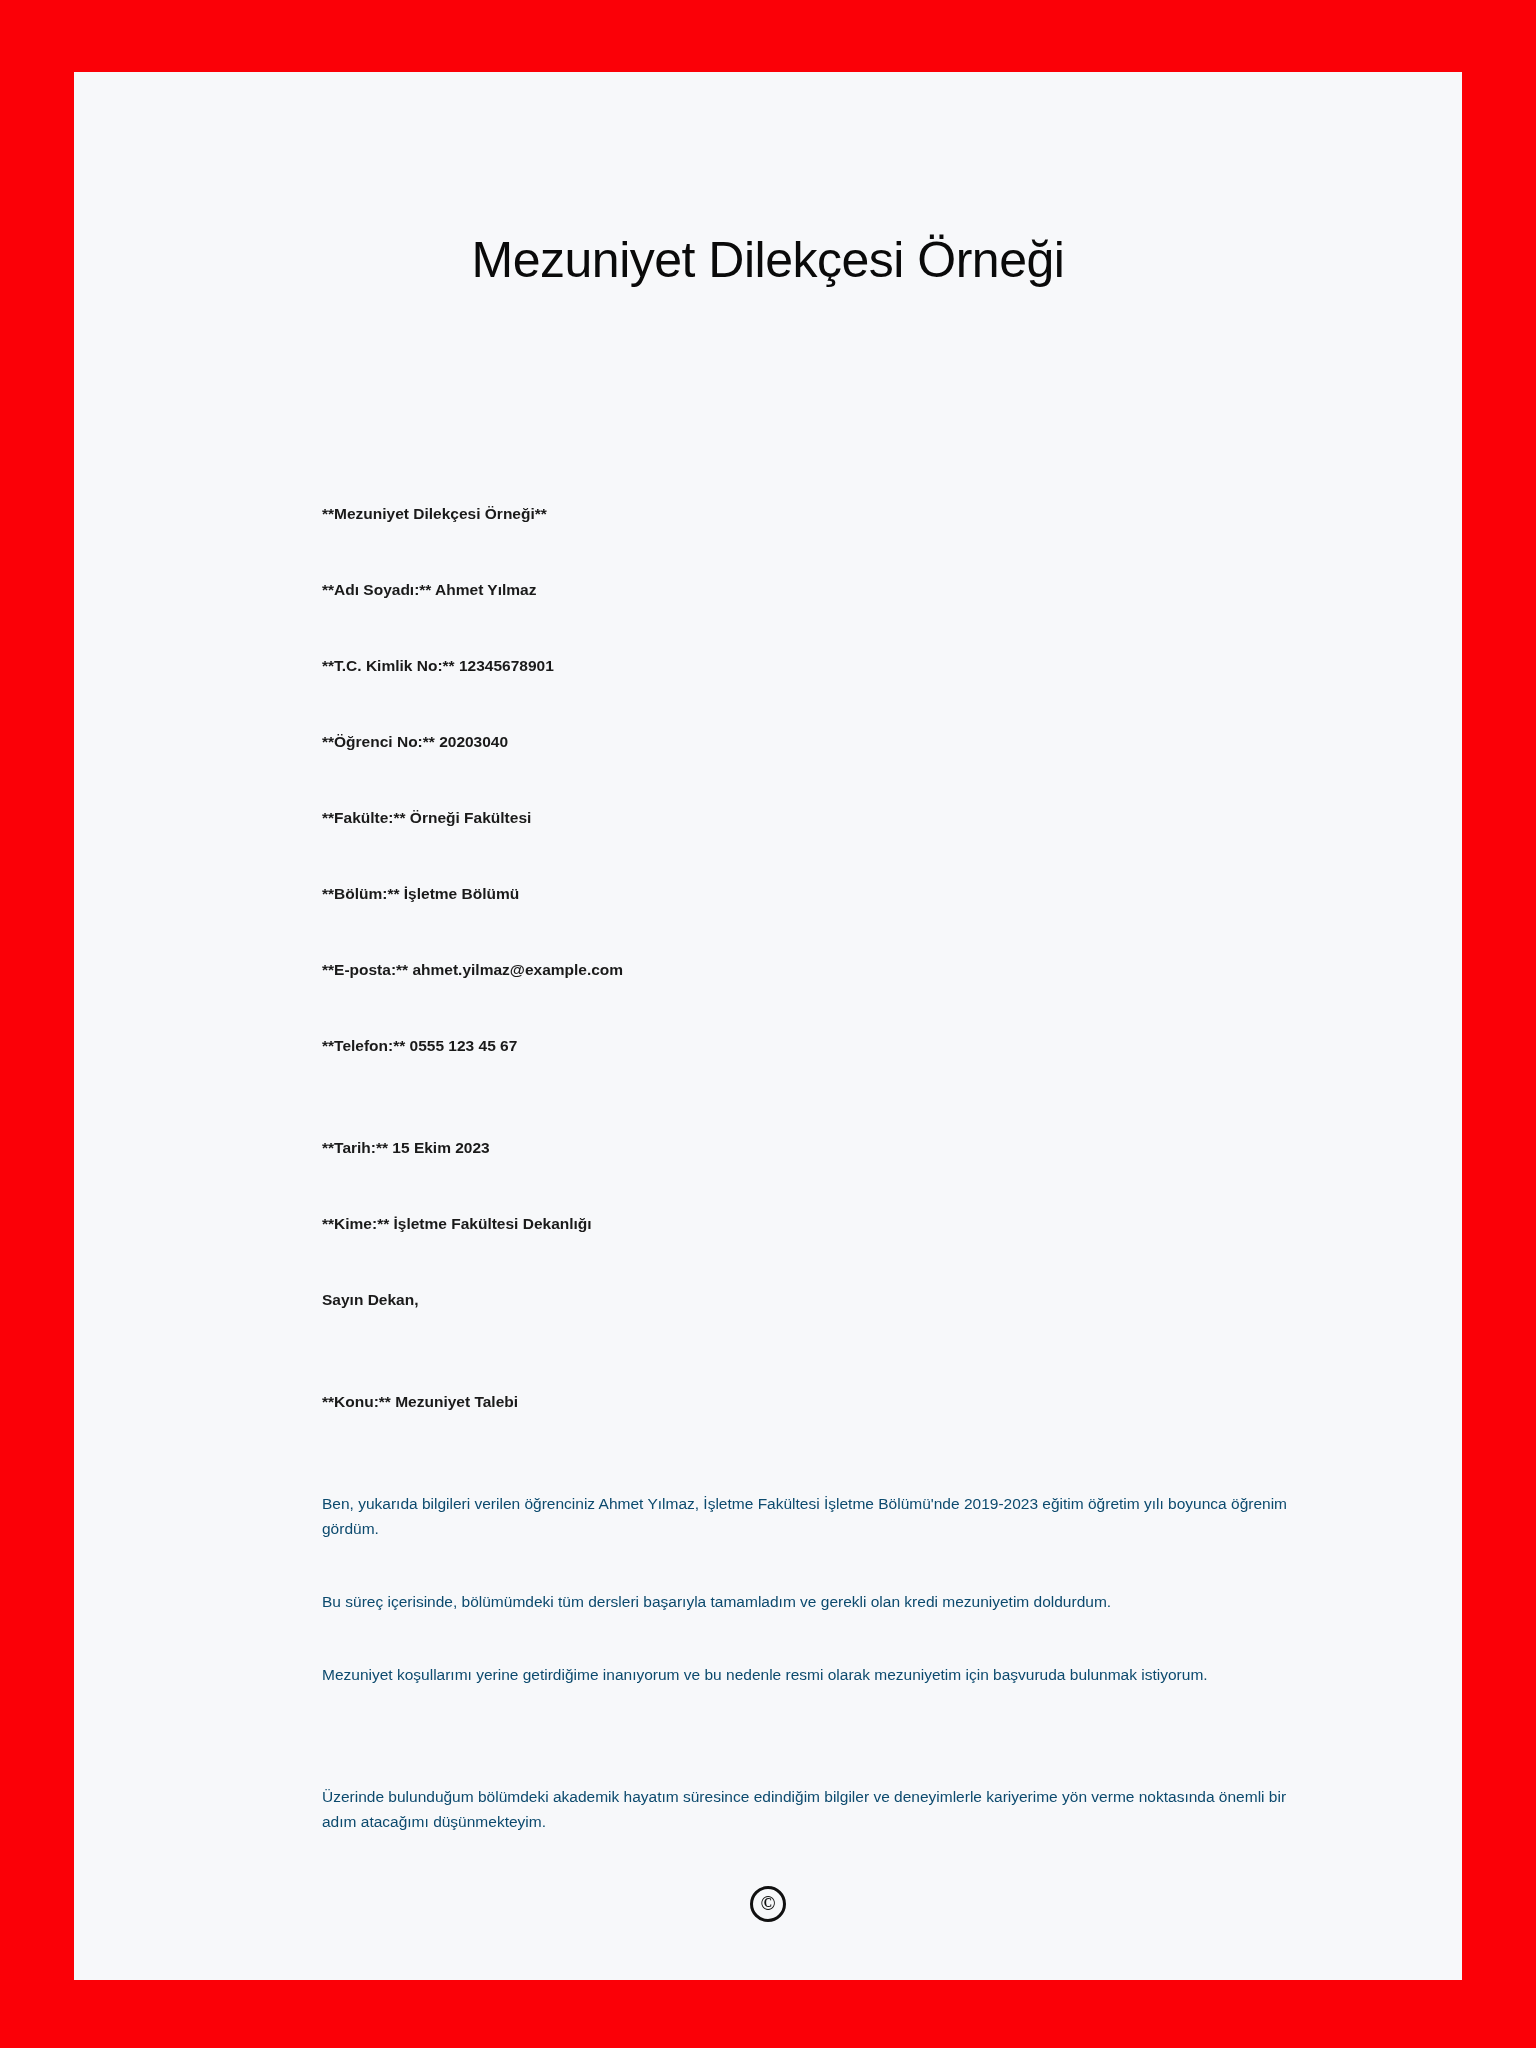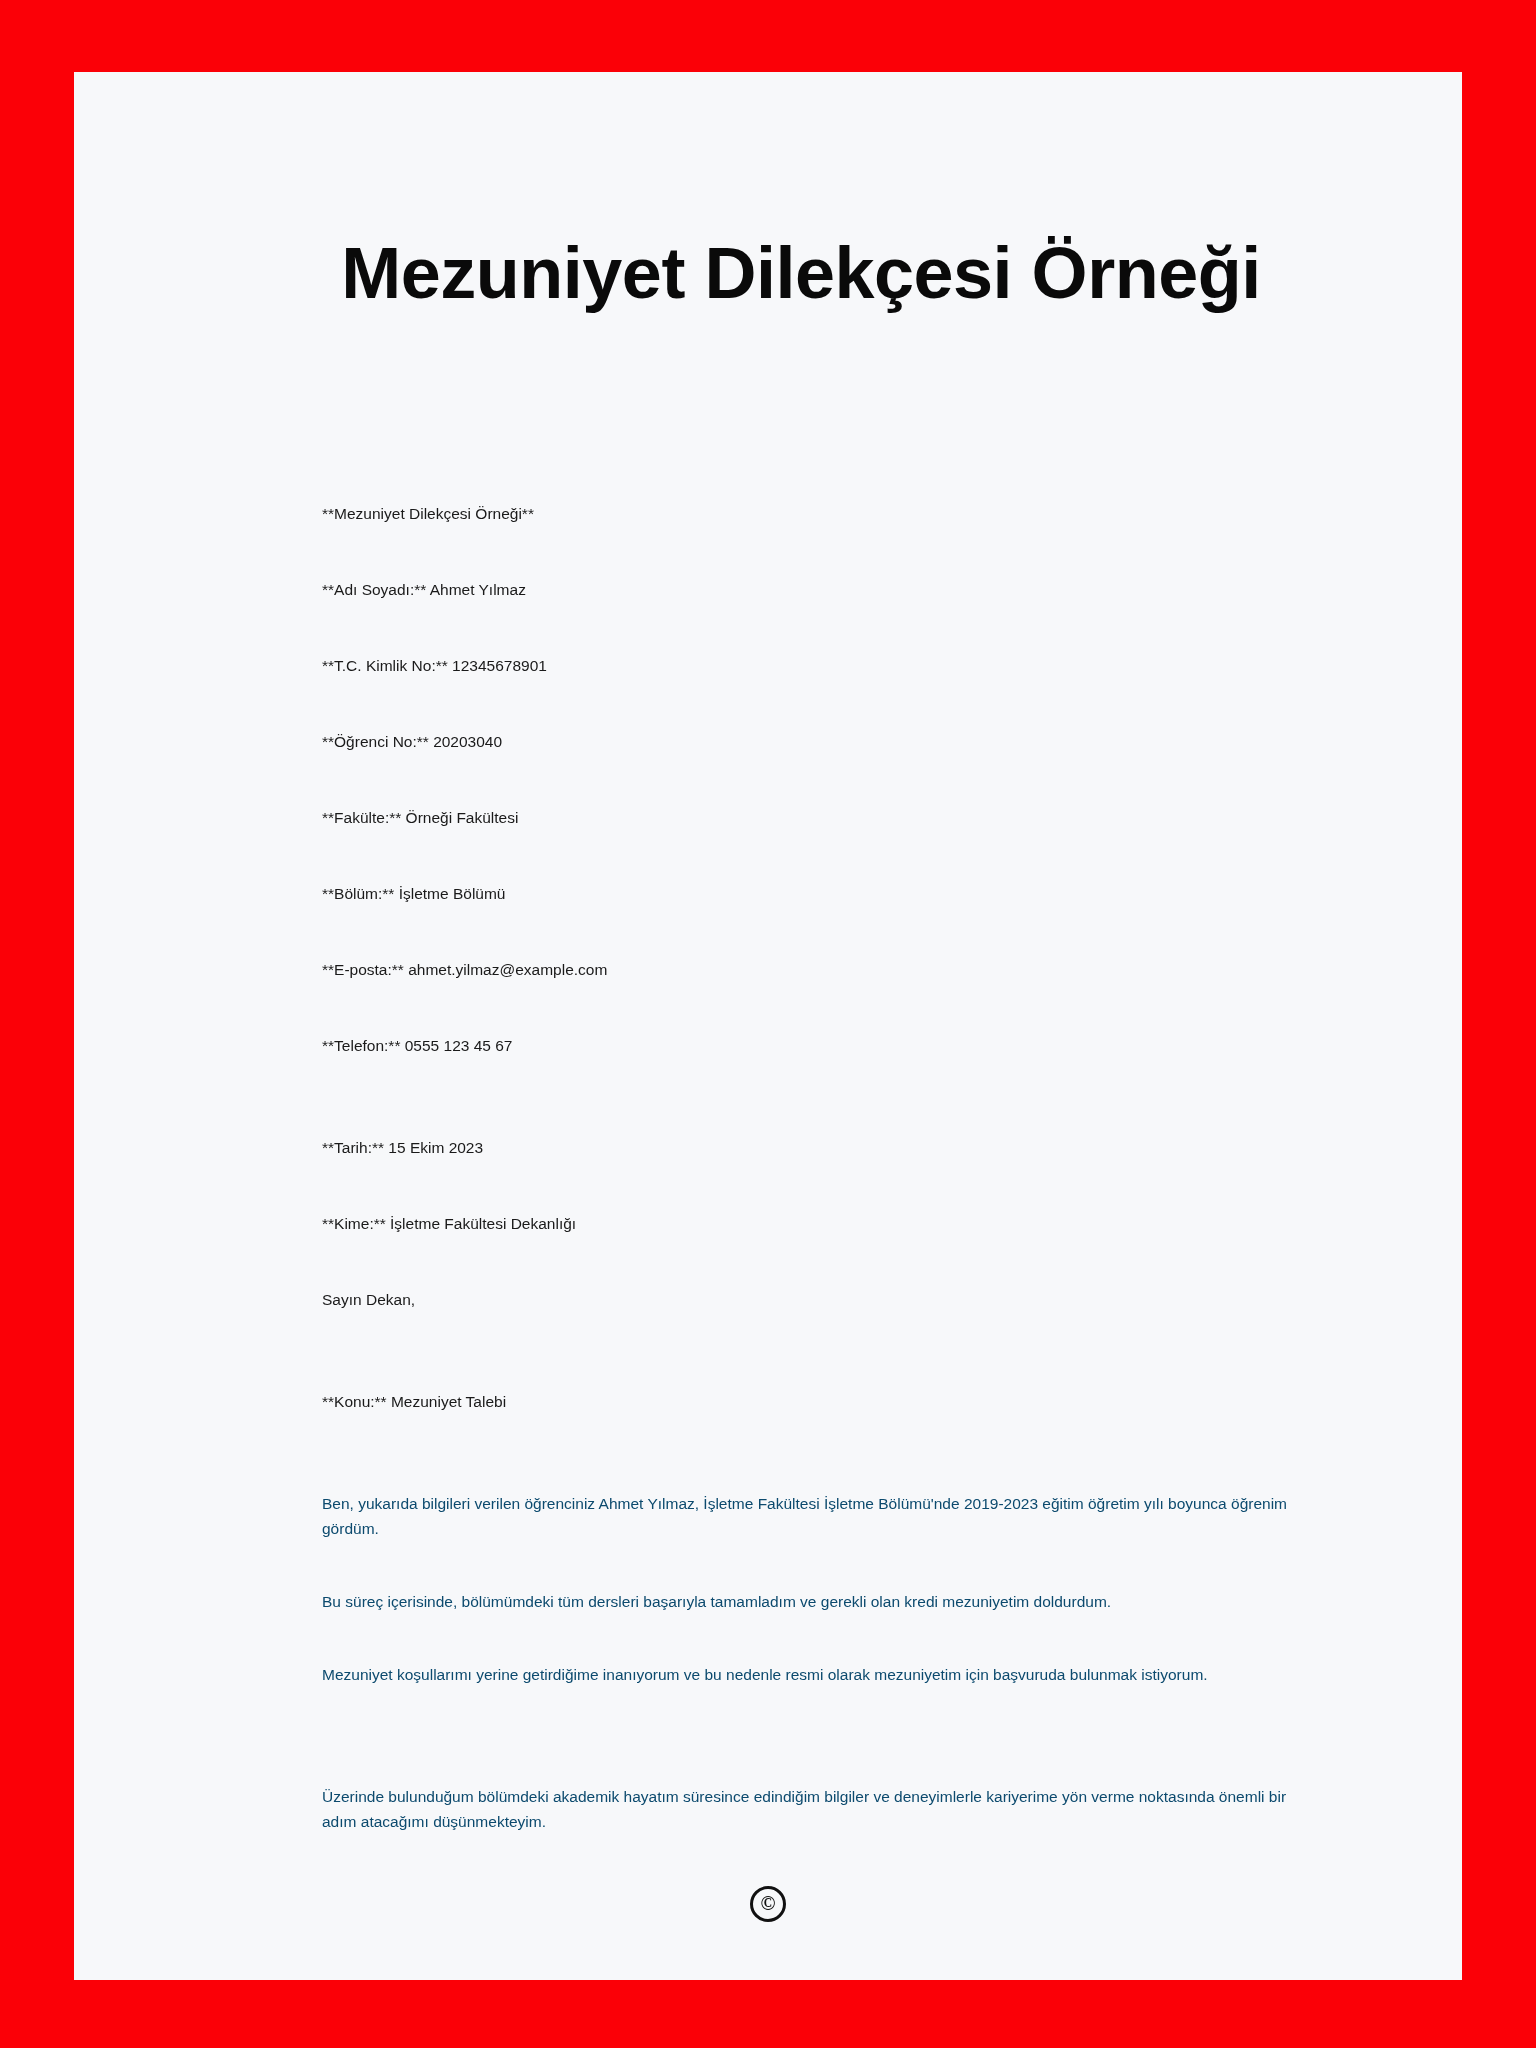--- a/index.html
+++ b/index.html
@@ -23,38 +23,37 @@
     background: #f7f8fa;
     box-sizing: border-box;
   }
 
   .doc-title {
     position: absolute;
     left: 0;
     top: 160px;
     width: 1388px;
     text-align: center;
-    font-size: 72px;
-    font-weight: bold;
+    font-size: 50px;
+    font-weight: normal;
     color: #0a0a0a;
     letter-spacing: -0.5px;
     line-height: 1.15;
-    margin-left: 33px;
   }
 
   .body-area {
     position: absolute;
     left: 248px;
     top: 430px;
     width: 1000px;
   }
 
   .line {
     font-size: 15.5px;
-    font-weight: normal;
+    font-weight: bold;
     color: #1a1a1a;
     line-height: 1.55;
     margin: 0 0 52px 0;
   }
 
   .line.gap-big {
     margin-bottom: 78px;
   }
 
   .para {

